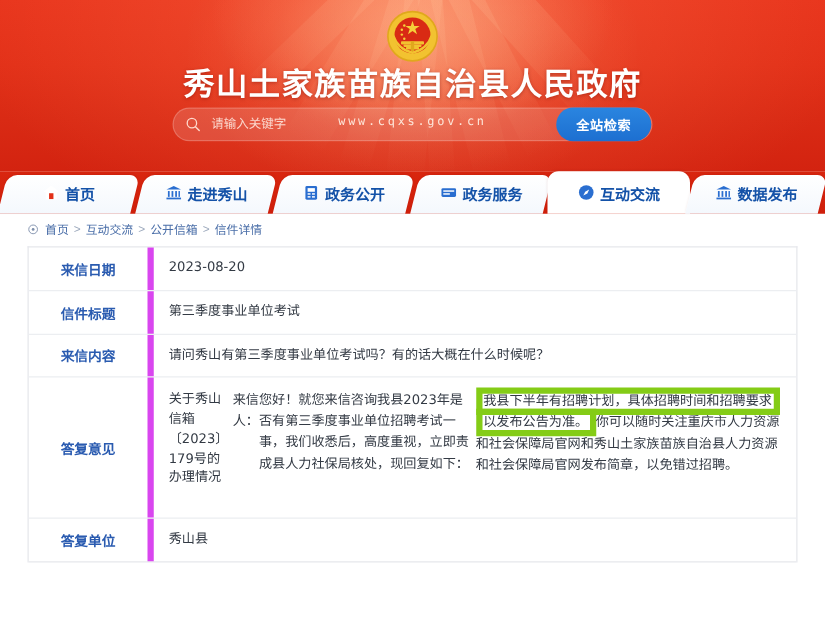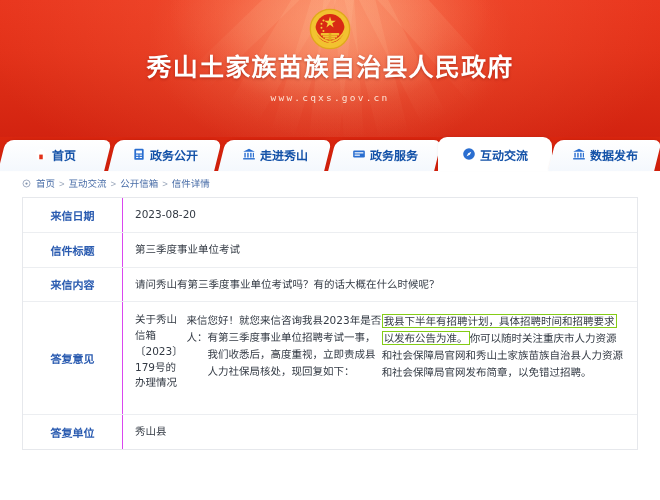--- a/index.html
+++ b/index.html
@@ -158,21 +158,21 @@
     position: absolute; left: 22px; top: 197px;
     width: 616px;
     background: #ffffff;
     border: 1px solid #e6e8ec;
     border-bottom: none;
   }
   .row { display: flex; border-bottom: 1px solid #eceef1; min-height: 34px; }
   .row:last-child { border-bottom: 1px solid #e6e8ec; }
   .cell-label {
     flex: 0 0 100px;
-    border-right: 1px solid #d946ef;
+    border-right: 5px solid #d946ef;
     display: flex; align-items: center; justify-content: center;
     font-size: 11px; font-weight: bold; color: #2a5bb0;
     font-family: "DejaVu Sans","Liberation Sans", sans-serif;
     padding: 8px 4px;
     text-align: center;
   }
   .cell-value {
     flex: 1 1 auto;
     display: flex; align-items: center;
     padding: 9px 12px;
@@ -180,21 +180,21 @@
     font-family: "DejaVu Sans","Liberation Sans", sans-serif;
   }
   .row-reply .cell-value { align-items: flex-start; flex-direction: row; padding: 10px 12px 12px 12px; }
 
   .reply-title { font-size: 10.5px; color:#333a44; margin-bottom: 11px; }
   .reply-p { font-size: 10.5px; color:#333a44; line-height: 1.62; }
   .reply-greeting { margin-bottom: 0px; }
   .reply-body { margin-top: 0px; }
   .reply-hl-para { margin-top: 1px; }
   .hl {
-    border: 1px solid #84cc16;
+    border: 5px solid #84cc16;
     padding: 0 1px;
     display: inline;
     box-decoration-break: clone;
     -webkit-box-decoration-break: clone;
   }
   .redact {
     display: inline-block;
     width: 46px; height: 8px;
     background: linear-gradient(90deg,#d8dade,#e9ebee);
     filter: blur(1.2px);
@@ -234,67 +234,77 @@
         <rect x="24" y="45" width="16" height="3" rx="1" fill="#f2c230"></rect>
         <rect x="30" y="38" width="4" height="12" fill="#e0a81c"></rect>
         <path d="M8 30 q6 18 24 22" fill="none" stroke="#f2c230" stroke-width="3" stroke-linecap="round"></path>
         <path d="M56 30 q-6 18 -24 22" fill="none" stroke="#f2c230" stroke-width="3" stroke-linecap="round"></path>
       </svg>
     </div>
 
     <div class="site-title">秀山土家族苗族自治县人民政府</div>
     <div class="site-url">www.cqxs.gov.cn</div>
 
+    <div class="searchbar">
+      <span class="search-icon-wrap">
+        <svg width="13" height="13" viewBox="0 0 20 20">
+          <circle cx="8.5" cy="8.5" r="5.8" fill="none" stroke="#ffd9cc" stroke-width="1.6"></circle>
+          <line x1="12.8" y1="12.8" x2="17.5" y2="17.5" stroke="#ffd9cc" stroke-width="1.8" stroke-linecap="round"></line>
+        </svg>
+      </span>
+      <input class="search-input" type="text" placeholder="请输入关键字" style="">
+      <button class="search-btn">全站检索</button>
+    </div>
   </div>
 
   <div class="nav">
     <div class="nav-inner" id="nav-inner">
         <div class="nav-item">
           <div class="tabshape"></div>
           <div class="nav-content">
             <span style="display: flex;">
               <svg class="nav-ico" viewBox="0 0 24 24">
                 <path d="M12 3 L22 11 H19 V21 H5 V11 H2 Z" fill="#ffffff" stroke="#ffffff" stroke-width="1"></path>
                 <path d="M12 3 L22 11 H19 V21 H5 V11 H2 Z" fill="#ffffff"></path>
                 <rect x="9" y="13" width="6" height="8" fill="#e23018"></rect>
               </svg>
             </span>
             <span class="nav-label">首页</span>
+          </div>
+        </div>
+        <div class="nav-item">
+          <div class="tabshape"></div>
+          <div class="nav-content">
+            <span style="display: flex;">
+              <svg class="nav-ico" viewBox="0 0 24 24">
+                <path d="M12 3 L22 8 H2 Z" fill="#2a6ed0"></path>
+                <rect x="4" y="10" width="2.4" height="8" fill="#2a6ed0"></rect>
+                <rect x="9" y="10" width="2.4" height="8" fill="#2a6ed0"></rect>
+                <rect x="14" y="10" width="2.4" height="8" fill="#2a6ed0"></rect>
+                <rect x="18.5" y="10" width="2" height="8" fill="#2a6ed0"></rect>
+                <rect x="2" y="19" width="20" height="2.4" fill="#2a6ed0"></rect>
+              </svg>
+            </span>
+            <span class="nav-label">走进秀山</span>
           </div>
         </div>
         <div class="nav-item">
           <div class="tabshape"></div>
           <div class="nav-content">
             <span style="display: flex;">
               <svg class="nav-ico" viewBox="0 0 24 24">
                 <rect x="4" y="3" width="16" height="19" rx="2" fill="#2a6ed0"></rect>
                 <rect x="7" y="6" width="10" height="5" fill="#ffffff"></rect>
                 <rect x="7" y="13" width="4" height="2" fill="#ffffff"></rect>
                 <rect x="13" y="13" width="4" height="2" fill="#ffffff"></rect>
                 <rect x="7" y="17" width="4" height="2" fill="#ffffff"></rect>
                 <rect x="13" y="17" width="4" height="2" fill="#ffffff"></rect>
               </svg>
             </span>
             <span class="nav-label">政务公开</span>
-          </div>
-        </div>
-        <div class="nav-item">
-          <div class="tabshape"></div>
-          <div class="nav-content">
-            <span style="display: flex;">
-              <svg class="nav-ico" viewBox="0 0 24 24">
-                <path d="M12 3 L22 8 H2 Z" fill="#2a6ed0"></path>
-                <rect x="4" y="10" width="2.4" height="8" fill="#2a6ed0"></rect>
-                <rect x="9" y="10" width="2.4" height="8" fill="#2a6ed0"></rect>
-                <rect x="14" y="10" width="2.4" height="8" fill="#2a6ed0"></rect>
-                <rect x="18.5" y="10" width="2" height="8" fill="#2a6ed0"></rect>
-                <rect x="2" y="19" width="20" height="2.4" fill="#2a6ed0"></rect>
-              </svg>
-            </span>
-            <span class="nav-label">走进秀山</span>
           </div>
         </div>
         <div class="nav-item">
           <div class="tabshape"></div>
           <div class="nav-content">
             <span style="display: flex;">
               <svg class="nav-ico" viewBox="0 0 24 24">
                 <rect x="2" y="6" width="20" height="12" rx="2" fill="#2a6ed0"></rect>
                 <rect x="4.5" y="9" width="15" height="2" fill="#ffffff"></rect>
                 <rect x="4.5" y="13" width="9" height="2" fill="#ffffff"></rect>

